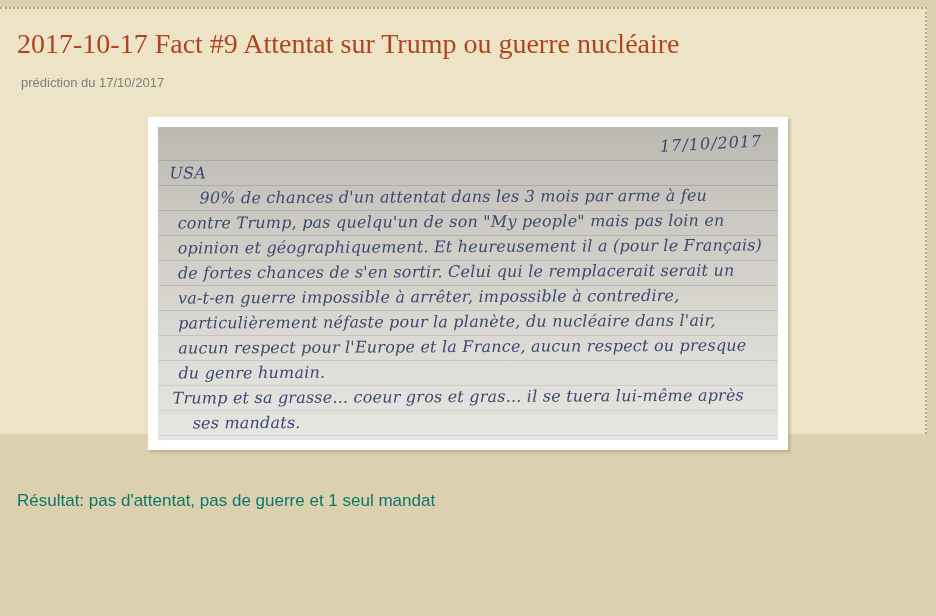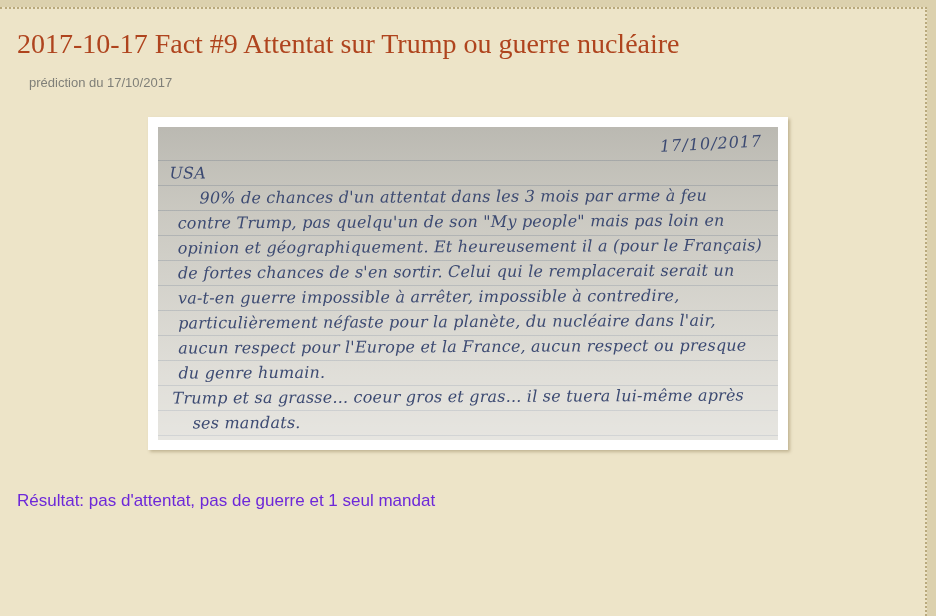--- a/index.html
+++ b/index.html
@@ -9,21 +9,21 @@
     height: 616px;
     overflow: hidden;
     background: #dcd1ae;
     font-family: "Liberation Sans", sans-serif;
   }
   .page {
     position: absolute;
     left: 0;
     top: 7px;
     width: 927px;
-    height: 609px;
+    height: 427px;
     box-sizing: border-box;
     background: #ede4c8;
     border-top: 2px dotted #b9a97c;
     border-right: 2px dotted #b9a97c;
     padding-left: 17px;
   }
   .post-title {
     margin: 0;
     padding-top: 19px;
     font-family: "Liberation Serif", "DejaVu Serif", serif;
@@ -34,21 +34,21 @@
   }
   .post-summary {
     margin: 17px 0 0 0;
     max-width: 880px;
     font-size: 17px;
     font-weight: bold;
     line-height: 27px;
     color: #e21414;
   }
   .post-meta {
-    margin: 15px 0 0 12px;
+    margin: 15px 0 0 4px;
     font-size: 13px;
     color: #7f7f78;
   }
   .photo {
     margin: 27px 0 0 131px;
     width: 620px;
     background: #ffffff;
     padding: 10px;
     box-shadow: 2px 2px 3px rgba(140, 125, 85, 0.45);
     display: block;
@@ -89,21 +89,21 @@
     letter-spacing: 0.2px;
     padding-left: 12px;
   }
   .hw-line:first-child { padding-left: 4px; }
   .hw-line:nth-child(2) { padding-left: 34px; }
   .hw-line:nth-child(10) { padding-left: 6px; }
   .hw-line:nth-child(11) { padding-left: 26px; }
   .post-result {
     margin: 41px 0 0 0;
     font-size: 17px;
-    color: #6d28d9;
+    color: #0f766e;
     cursor: pointer;
     display: inline-block;
   }
 </style>
 </head>
 <body>
 
 <div class="page">
 
   <h1 class="post-title">2017-10-17 Fact #9 Attentat sur Trump ou guerre nucléaire</h1>

